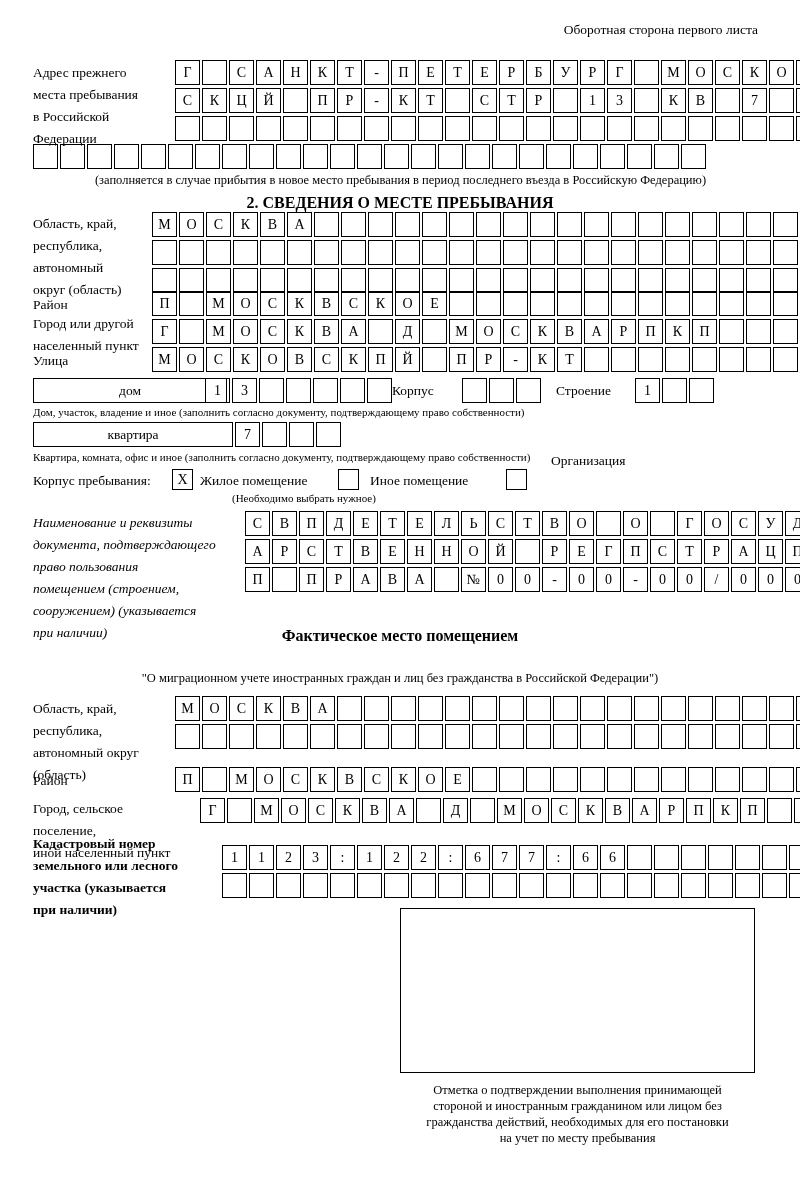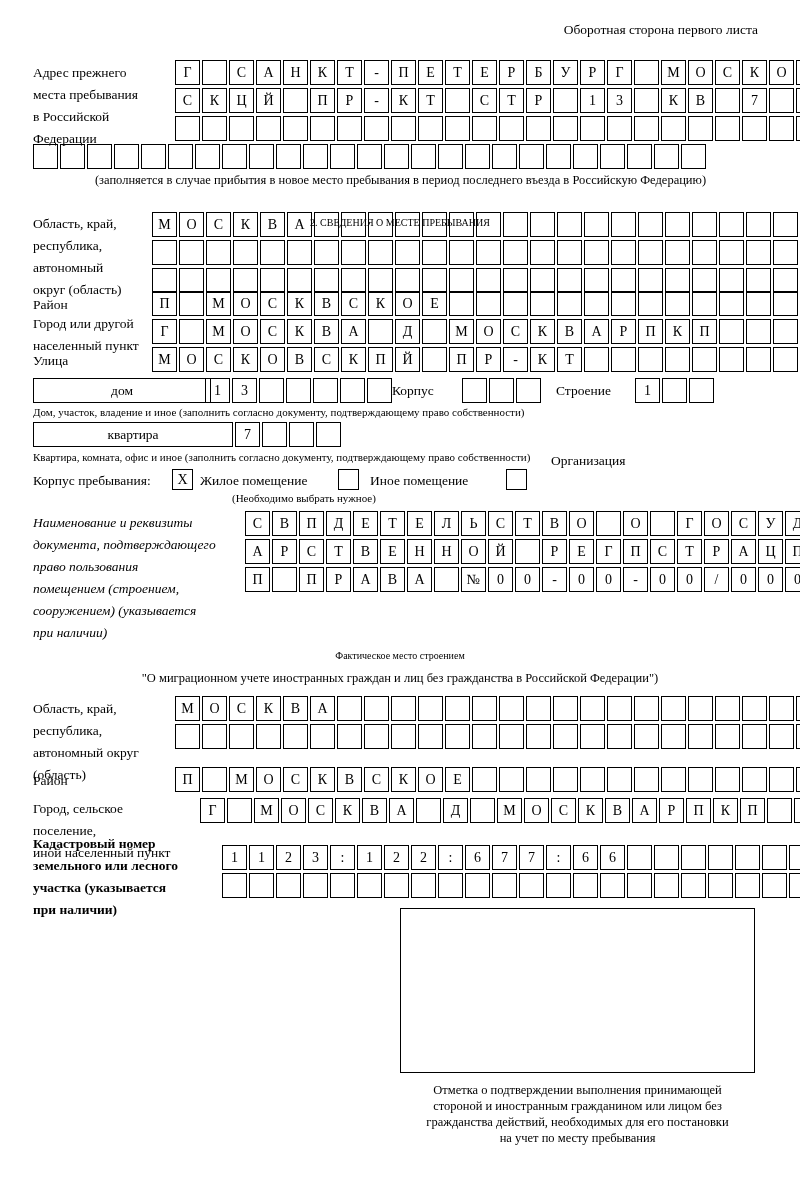--- a/index.html
+++ b/index.html
@@ -83,24 +83,23 @@
     border: 1px solid #000;
     box-sizing: border-box;
   }
 
   .note {
     font-size: 12.5px;
     line-height: 16px;
     text-align: center;
   }
   .section-title {
-    font-size: 10px;
-    font-weight: normal;
+    font-size: 16px;
+    font-weight: bold;
     text-align: center;
-    margin-top: 23px;
   }
 </style>
 </head>
 <body>
 
 <div class="page">
 
   <div class="abs hdr-right">Оборотная сторона первого листа</div>
 
   <div class="abs lbl" style="left:33px; top:62px; width:140px;">Адрес прежнего
@@ -379,21 +378,21 @@
       <div class="cell empty"></div>
       <div class="cell empty"></div>
       <div class="cell empty"></div>
       <div class="cell empty"></div>
       <div class="cell empty"></div>
       <div class="cell empty"></div>
       <div class="cell empty"></div>
       <div class="cell empty"></div>
     </div>
 
-  <div class="boxline" style="left:33px; top:378px; width:178px;">дом</div>
+  <div class="boxline" style="left:33px; top:378px; width:194px;">дом</div>
   <div class="row" id="s2-dom" style="left:205px; top:378px;">
       <div class="cell">1</div>
       <div class="cell">3</div>
       <div class="cell empty"></div>
       <div class="cell empty"></div>
       <div class="cell empty"></div>
       <div class="cell empty"></div>
       <div class="cell empty"></div>
     </div>
   <div class="abs lbl" style="left:392px; top:380px;">Корпус</div>
@@ -498,21 +497,21 @@
       <div class="cell">0</div>
       <div class="cell">-</div>
       <div class="cell">0</div>
       <div class="cell">0</div>
       <div class="cell">/</div>
       <div class="cell">0</div>
       <div class="cell">0</div>
       <div class="cell">0</div>
     </div>
 
-  <div class="abs section-title" style="left:0px; top:627px; width:800px;">Фактическое место строением</div>
+  <div class="abs section-title" style="left:0px; top:627px; width:800px;">Фактическое место помещением</div>
   <div class="abs note" style="left:0px; top:670px; width:800px;">"О миграционном учете иностранных граждан и лиц без гражданства в Российской Федерации")</div>
 
   <div class="abs lbl" style="left:33px; top:698px; width:145px;">Область, край,
 республика,
 автономный округ
 (область)</div>
   <div class="row" id="al-region-0" style="left:175px; top:696px;">
       <div class="cell">М</div>
       <div class="cell">О</div>
       <div class="cell">С</div>

